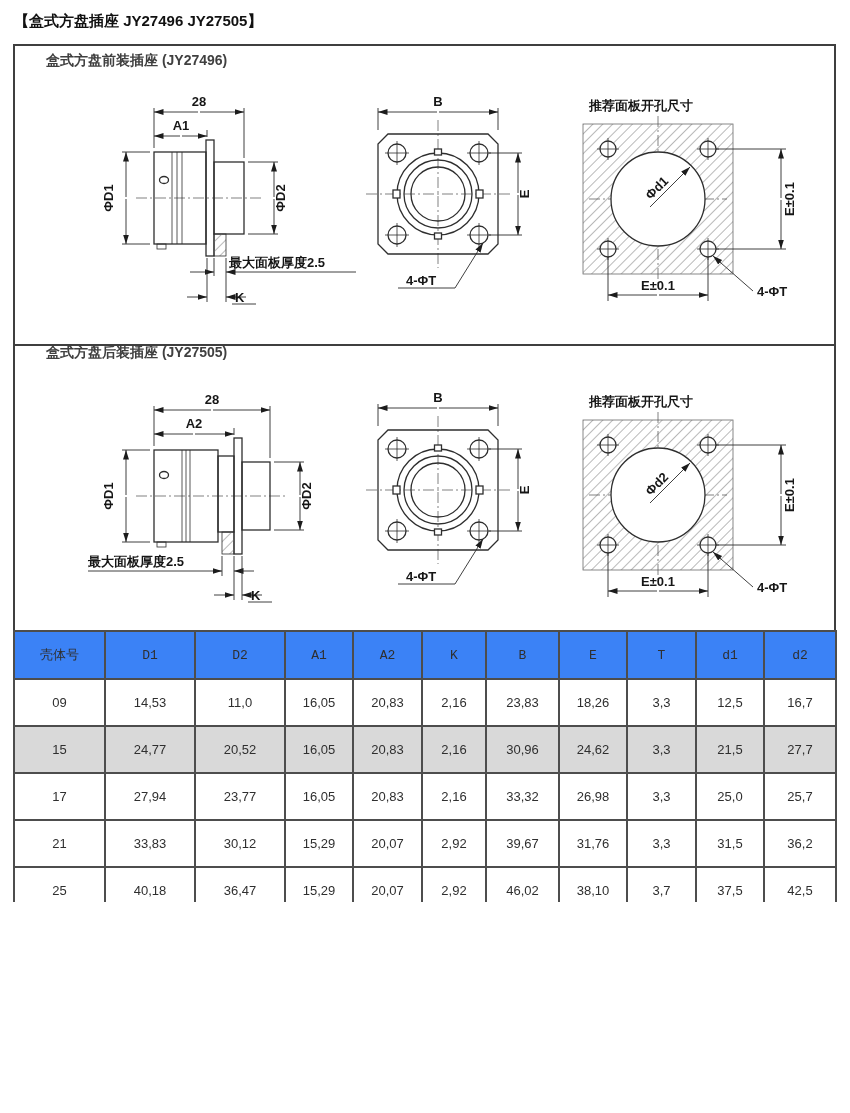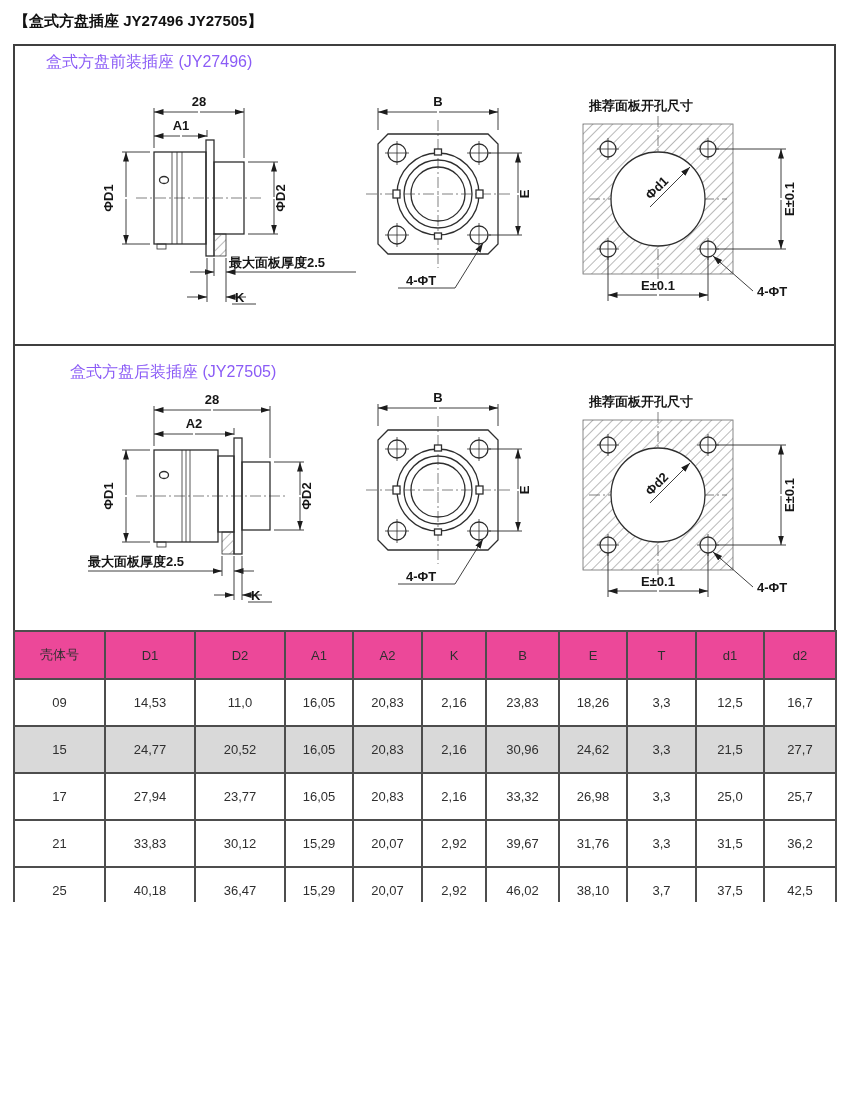--- a/index.html
+++ b/index.html
@@ -1,38 +1,38 @@
 <!DOCTYPE html>
 <html><head>
 <meta charset="utf-8">
 <style>
   html,body{margin:0;padding:0;background:#ffffff;}
   .canvas{position:relative;width:850px;height:902px;background:#ffffff;
           font-family:"Liberation Sans",sans-serif;color:#1c1c1c;overflow:hidden;}
   .page-title{position:absolute;left:14px;top:12px;font-size:15px;font-weight:bold;color:#111;}
   .sections-box{position:absolute;left:13px;top:44px;width:819px;height:584px;border:2px solid #3f3f3f;}
   .section-divider{position:absolute;left:0;top:298px;width:100%;border-top:2px solid #3f3f3f;}
-  .section-title{position:absolute;font-size:16px;font-weight:normal;color:#8b5cf6;}
+  .section-title{position:absolute;font-size:14px;font-weight:bold;color:#404040;}
   .st1{left:46px;top:52px;}
-  .st2{left:46px;top:362px;margin-left:24px;}
+  .st2{left:46px;top:344px;}
   svg{position:absolute;overflow:visible;}
   .sv1{left:86px;top:92px;}  .fv1{left:358px;top:94px;}  .cv1{left:553px;top:94px;}
   .sv2{left:86px;top:390px;} .fv2{left:358px;top:390px;} .cv2{left:553px;top:390px;}
   .ol{stroke:#2e2e2e;stroke-width:1.3;fill:none;}
   .olw{stroke:#2e2e2e;stroke-width:1.3;fill:#ffffff;}
   .thin{stroke:#2e2e2e;stroke-width:0.8;fill:none;}
   .dim{stroke:#2a2a2a;stroke-width:0.9;fill:none;}
   .cl{stroke:#4a4a4a;stroke-width:0.7;fill:none;stroke-dasharray:11 3 2 3;}
   text.dl{font-family:"Liberation Sans",sans-serif;font-size:13px;font-weight:bold;fill:#161616;}
   text.cn{font-family:"Liberation Sans",sans-serif;font-size:13px;font-weight:bold;fill:#161616;}
   table.spec{position:absolute;left:13px;top:630px;width:822px;border-collapse:collapse;
              table-layout:fixed;font-size:13px;color:#2f2f2f;}
   table.spec th,table.spec td{border:2px solid #4d4d4d;text-align:center;vertical-align:middle;
              padding:0;font-weight:normal;height:45px;background:#ffffff;}
-  table.spec thead th{background:#ec4899;height:46px;}
+  table.spec thead th{background:#3b82f6;height:46px;font-family:Liberation Mono, monospace;}
   table.spec tr.alt td{background:#d9d9d9;}
   col.c0{width:91px;}col.c1{width:90px;}col.c2{width:90px;}col.c3{width:68px;}
   col.c4{width:69px;}col.c5{width:64px;}col.c6{width:73px;}col.c7{width:68px;}
   col.c8{width:69px;}col.c9{width:68px;}col.c10{width:72px;}
 </style>
 </head>
 <body>
 
 <div class="canvas">
 

